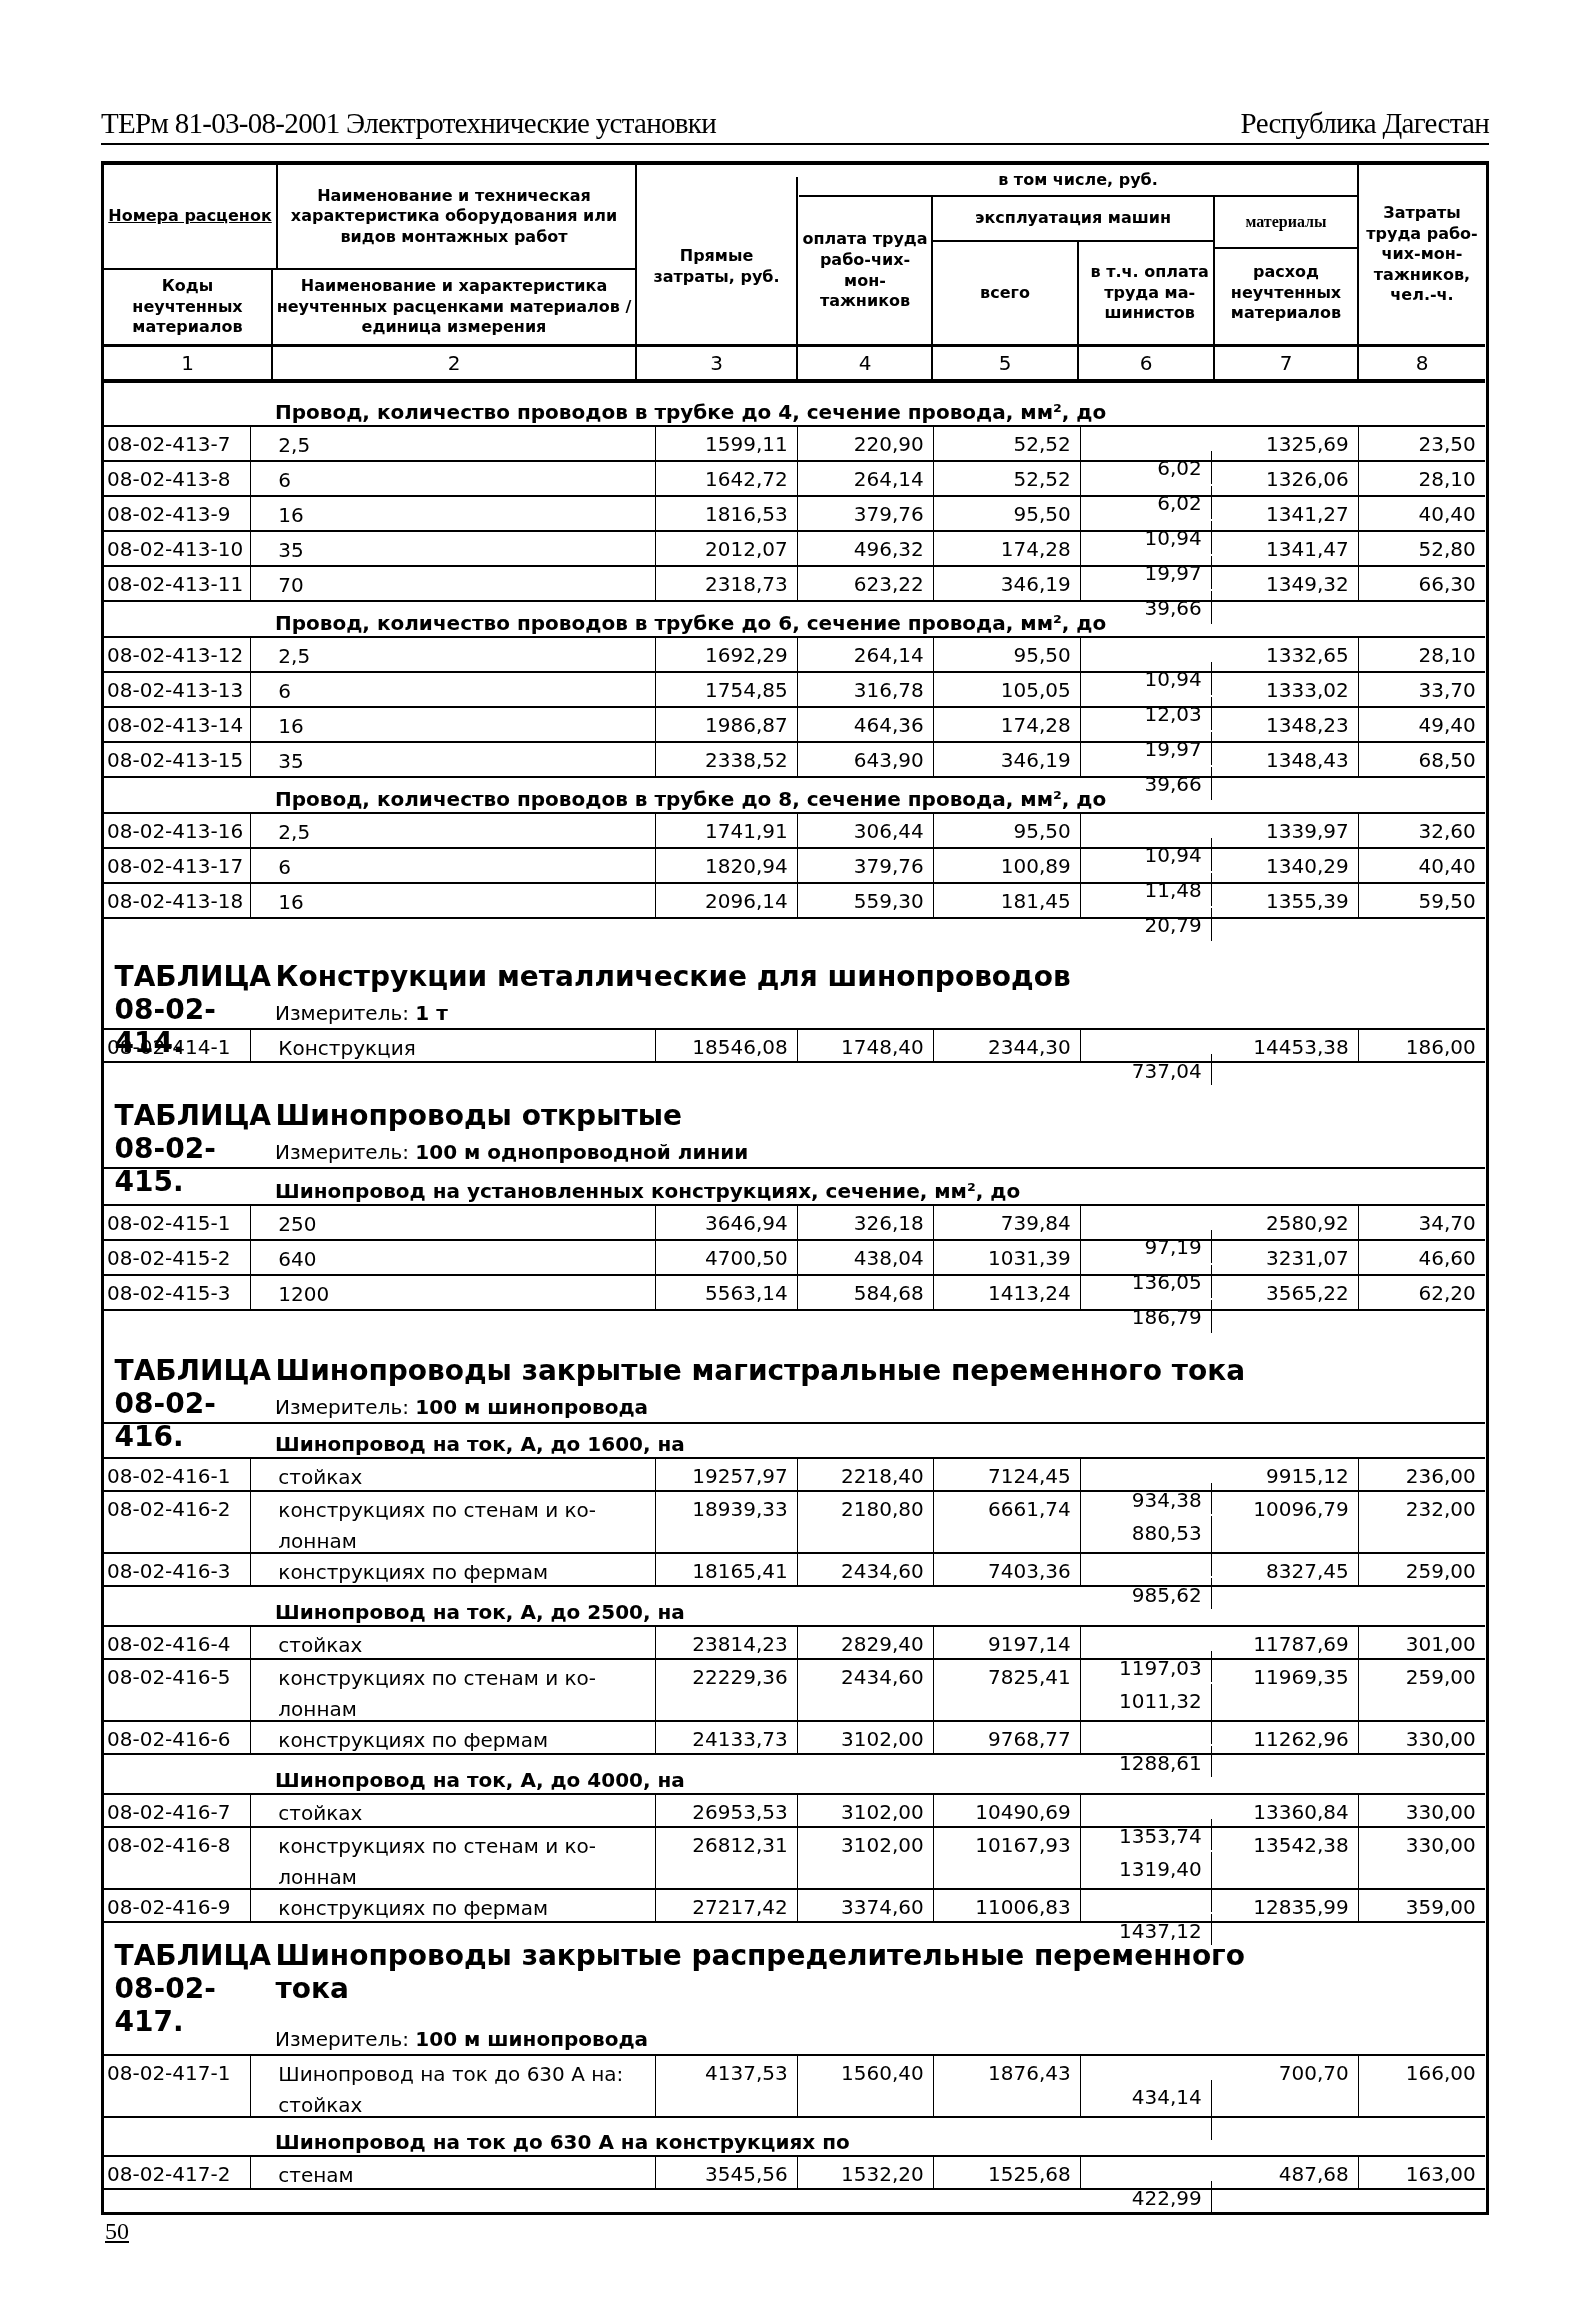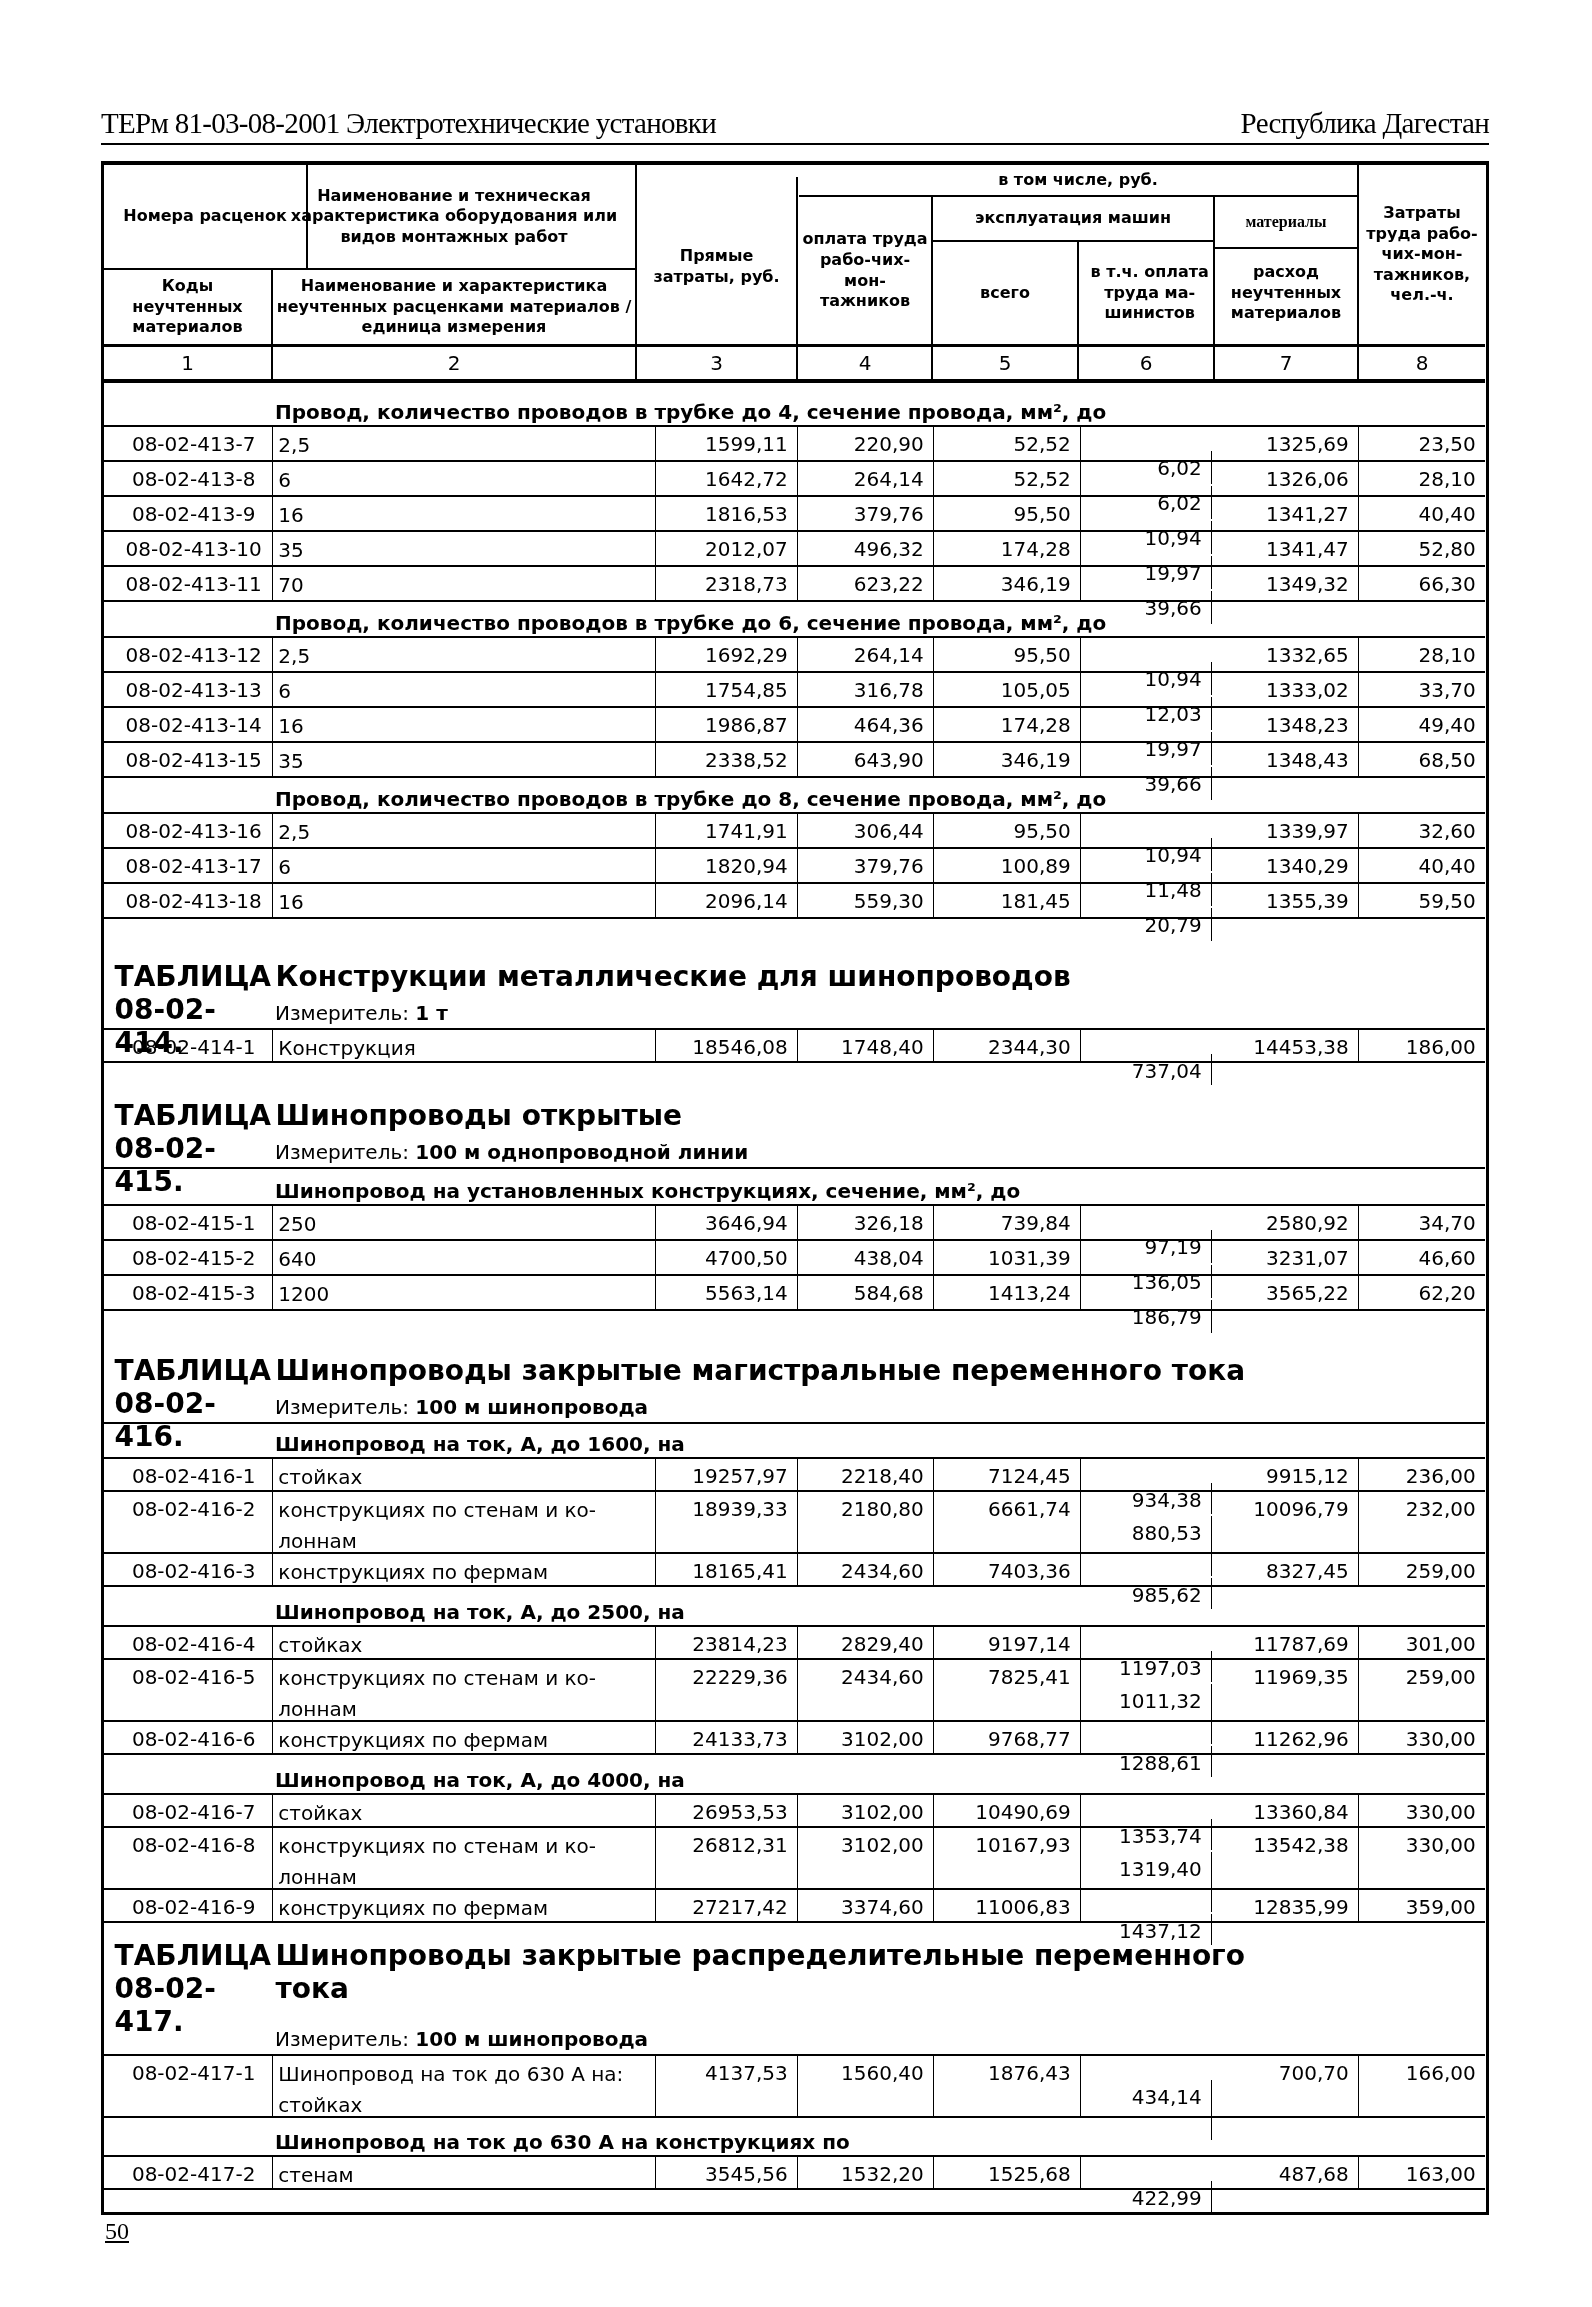--- a/index.html
+++ b/index.html
@@ -16,21 +16,21 @@
   .hcell { position: absolute; box-sizing: border-box; display: flex; align-items: center; justify-content: center; text-align: center; font-weight: bold; font-size: 16px; line-height: 20.6px; border-right: 2px solid #000; border-bottom: 2px solid #000; padding: 0 2.7px; }
   .numrow { position: absolute; left: 0; top: 179px; height: 39px; width: 1381px; border-top: 3.3px solid #000; border-bottom: 4px solid #000; box-sizing: border-box; }
   .ncell { position: absolute; top: 0; height: 100%; display: flex; align-items: center; justify-content: center; font-size: 20px; border-right: 2px solid #000; box-sizing: border-box; }
 
   
   .body { position: absolute; left: 0; top: 218px; width: 1381px; }
   .row { position: relative; width: 1381px; box-sizing: border-box; border-bottom: 2.7px solid #000; }
   .row.data { height: 35px; }
   .row.data.tall { height: 65px; }
   .cell { position: absolute; top: 0; height: 100%; box-sizing: border-box; border-right: 1.3px solid #000; font-size: 20px; line-height: 29px; padding: 2.7px 5.3px 0 5.3px; overflow: hidden; white-space: nowrap; }
-  .cell.code { left: 0; width: 169px; text-align: center; padding-left: 14px; padding-right: 2.7px; }
+  .cell.code { left: 0; width: 147px; text-align: left; padding-left: 3px; padding-right: 2.7px; }
   .cell.name { left: 169px; width: 383px; white-space: normal; line-height: 31px; }
   .cell.num { text-align: right; padding-right: 9.3px; }
   .cell.last { border-right: none; }
   .c3 { left: 553px; width: 141px; }
   .c4 { left: 693px; width: 137px; }
   .c5 { left: 830px; width: 147px; }
   .c6 { left: 977px; width: 131px; margin-top: 24px; }
   .c7 { left: 1108px; width: 147px; }
   .c8 { left: 1255px; width: 126px; }
 
@@ -48,21 +48,21 @@
 <body>
 
 <div class="page-header">
   <span class="left">ТЕРм 81-03-08-2001 Электротехнические установки</span>
   <span class="right">Республика Дагестан</span>
 </div>
 
 <div class="sheet">
 
   <div class="hdr">
-    <div class="hcell" style="left:0;top:0;width:204px;height:105px;">Номера расценок</div>
+    <div class="hcell" style="left:0;top:0;width:174px;height:105px;text-decoration:underline;">Номера расценок</div>
     <div class="hcell" style="left:0;top:105px;width:169px;height:74px;border-bottom:none;">Коды неучтенных материалов</div>
     <div class="hcell" style="left:169px;top:0;width:364px;height:105px;">Наименование и техническая характеристика оборудования или видов монтажных работ</div>
     <div class="hcell" style="left:169px;top:105px;width:364px;height:74px;border-bottom:none;">Наименование и характеристика неучтенных расценками материалов / единица измерения</div>
     <div class="hcell" style="left:533px;top:12px;width:161px;height:179px;border-bottom:none;">Прямые затраты, руб.</div>
     <div class="hcell" style="left:695px;top:0;width:560px;height:32px;">в том числе, руб.</div>
     <div class="hcell" style="left:695px;top:32px;width:134px;height:147px;border-bottom:none;">оплата труда рабо-чих-мон-тажников</div>
     <div class="hcell" style="left:829px;top:32px;width:282px;height:45px;">эксплуатация машин</div>
     <div class="hcell" style="left:829px;top:77px;width:146px;height:102px;border-bottom:none;text-align:center;">всего</div>
     <div class="hcell" style="left:975px;top:77px;width:136px;height:102px;border-bottom:none;padding-left:10px;">в т.ч. оплата труда ма-шинистов</div>
     <div class="hcell" style="left:1111px;top:32px;width:144px;height:52px;font-family:Liberation Serif, serif;">материалы</div>

